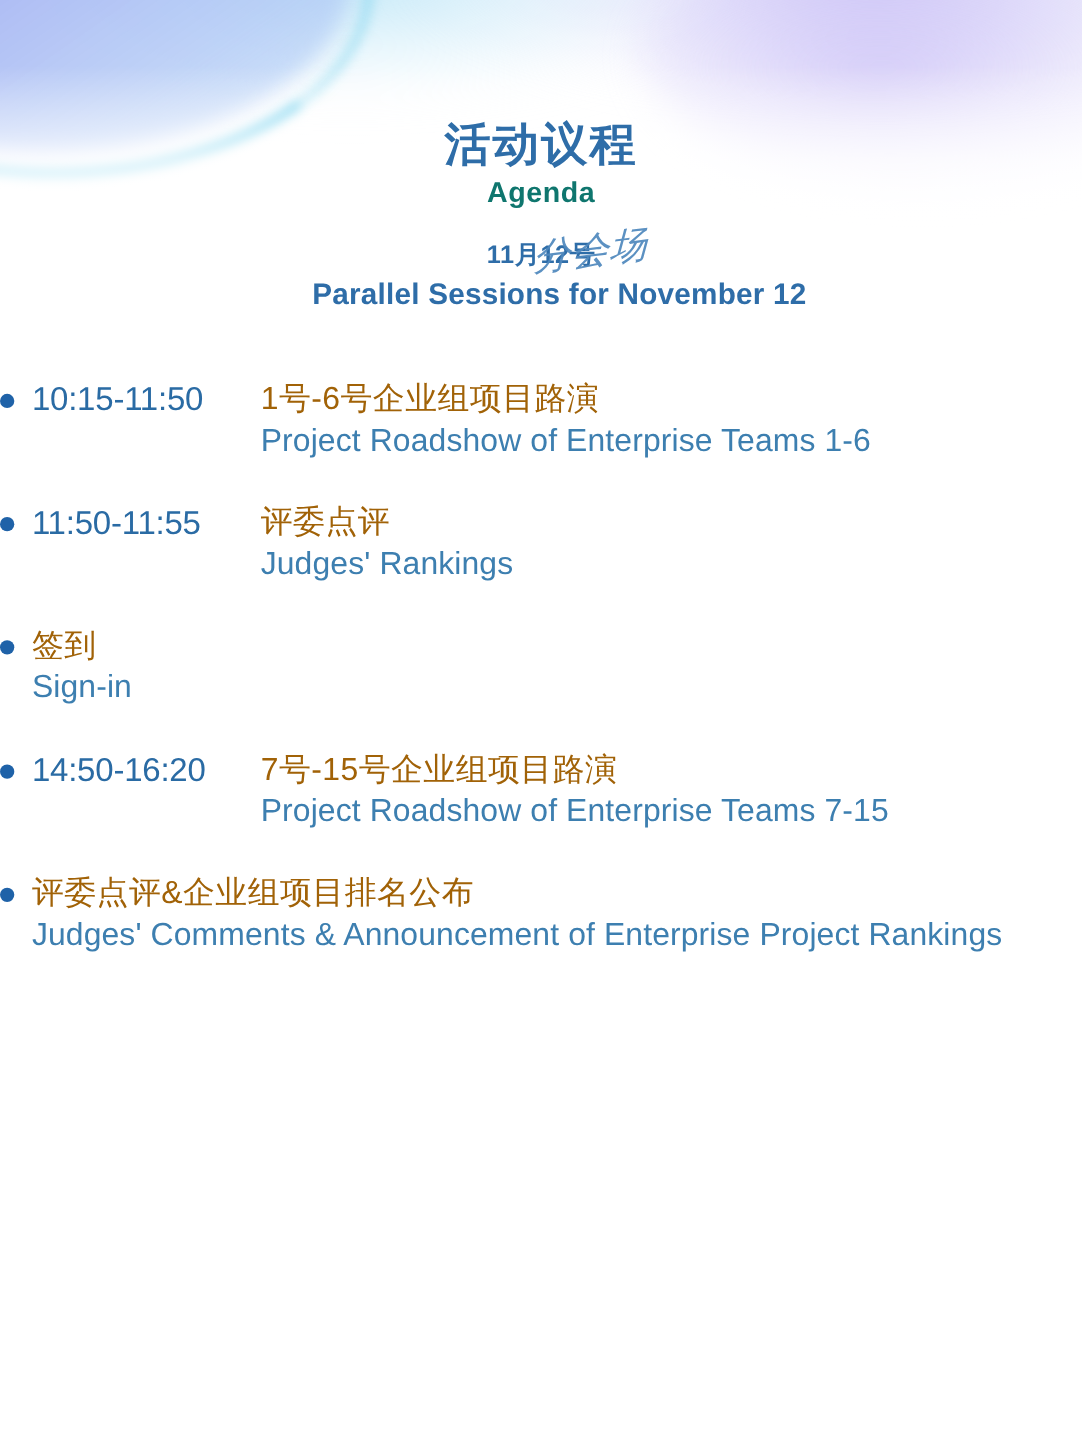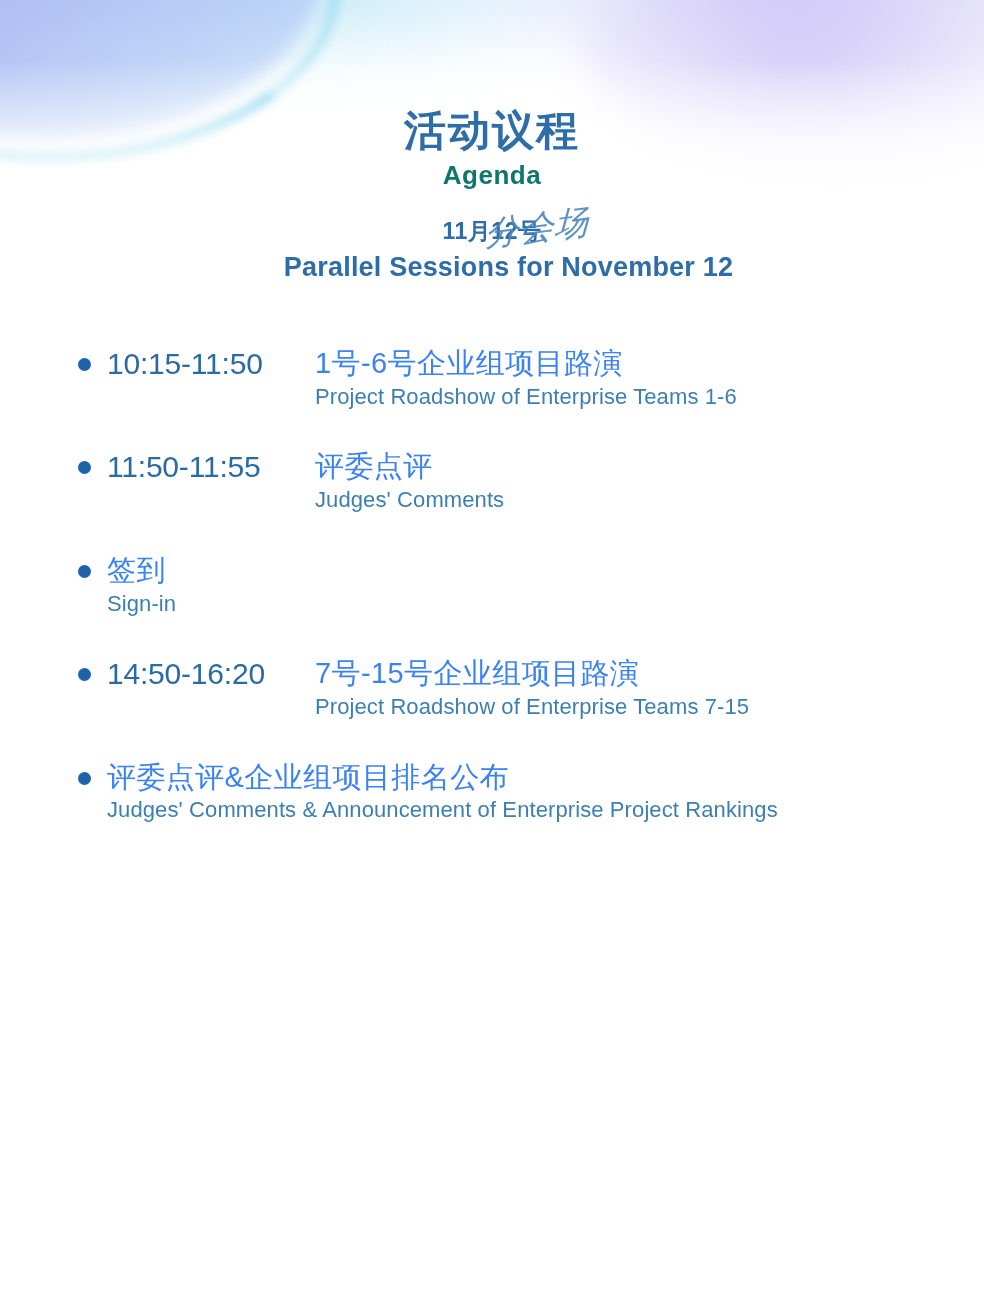--- a/index.html
+++ b/index.html
@@ -187,21 +187,20 @@
     position: absolute;
     top: 345px;
     left: 0;
     width: 984px;
     z-index: 5;
   }
 
   .agenda-item {
     display: flex;
     align-items: flex-start;
-    padding-left: 78px;
     margin-bottom: 38px;
   }
 
   .agenda-item:last-child {
     margin-bottom: 0;
   }
 
   .bullet {
     flex: 0 0 auto;
     width: 13px;
@@ -224,27 +223,27 @@
   }
 
   .desc {
     flex: 1 1 auto;
     min-width: 0;
   }
 
   .desc-cn {
     font-size: 29px;
     font-weight: 400;
-    color: #3b82f6;
+    color: #a16207;
     line-height: 1.3;
     letter-spacing: 0.4px;
   }
 
   .desc-en {
-    font-size: 22px;
+    font-size: 29px;
     font-weight: 400;
     color: #3d7fb0;
     line-height: 1.26;
     letter-spacing: 0.1px;
   }
 </style>
 </head>
 <body>
 
 <div id="page">
@@ -276,21 +275,21 @@
         <span class="desc-cn">1号-6号企业组项目路演</span><br>
         <span class="desc-en">Project Roadshow of Enterprise Teams 1-6</span>
       </span>
     </div>
 
     <div class="agenda-item">
       <span class="bullet"></span>
       <span class="time">11:50-11:55</span>
       <span class="desc">
         <span class="desc-cn">评委点评</span><br>
-        <span class="desc-en">Judges' Comments</span>
+        <span class="desc-en">Judges' Rankings</span>
       </span>
     </div>
 
     <div class="agenda-item">
       <span class="bullet"></span>
       <span class="desc">
         <span class="desc-cn">签到</span><br>
         <span class="desc-en">Sign-in</span>
       </span>
     </div>

